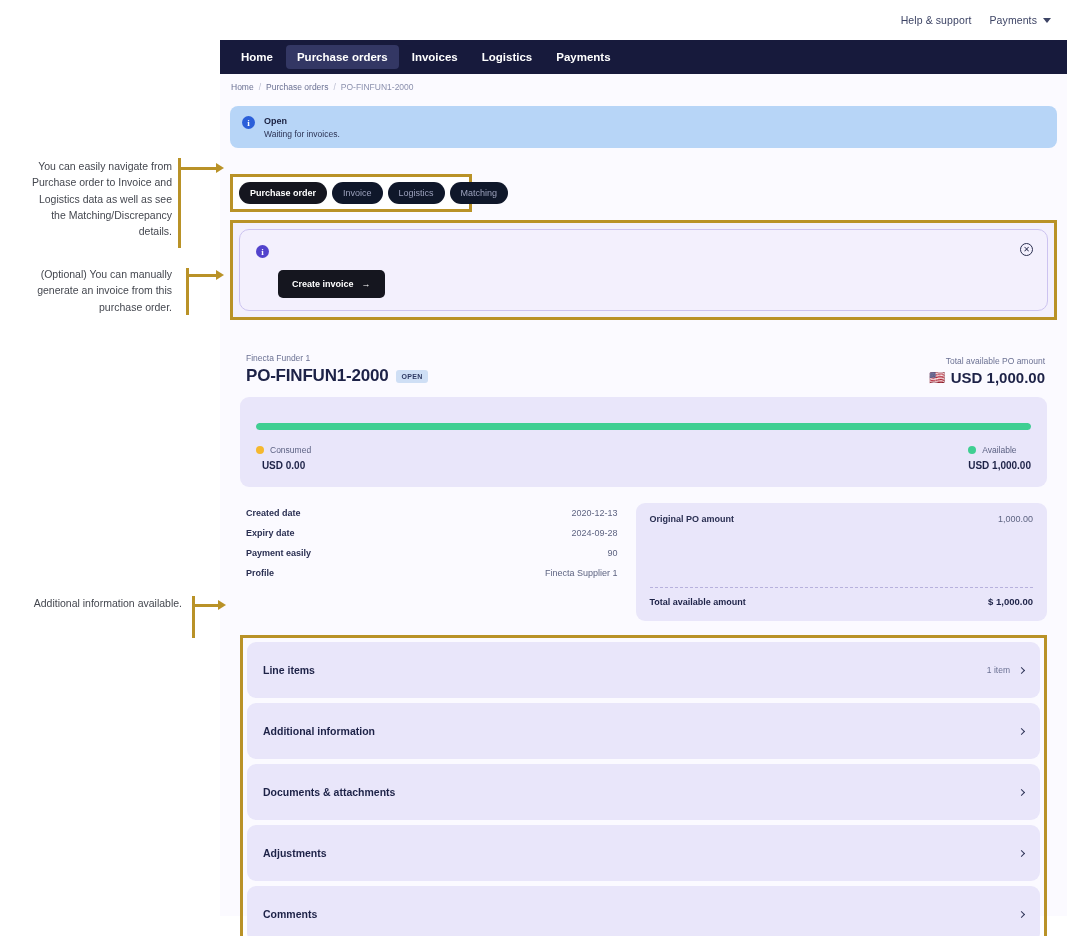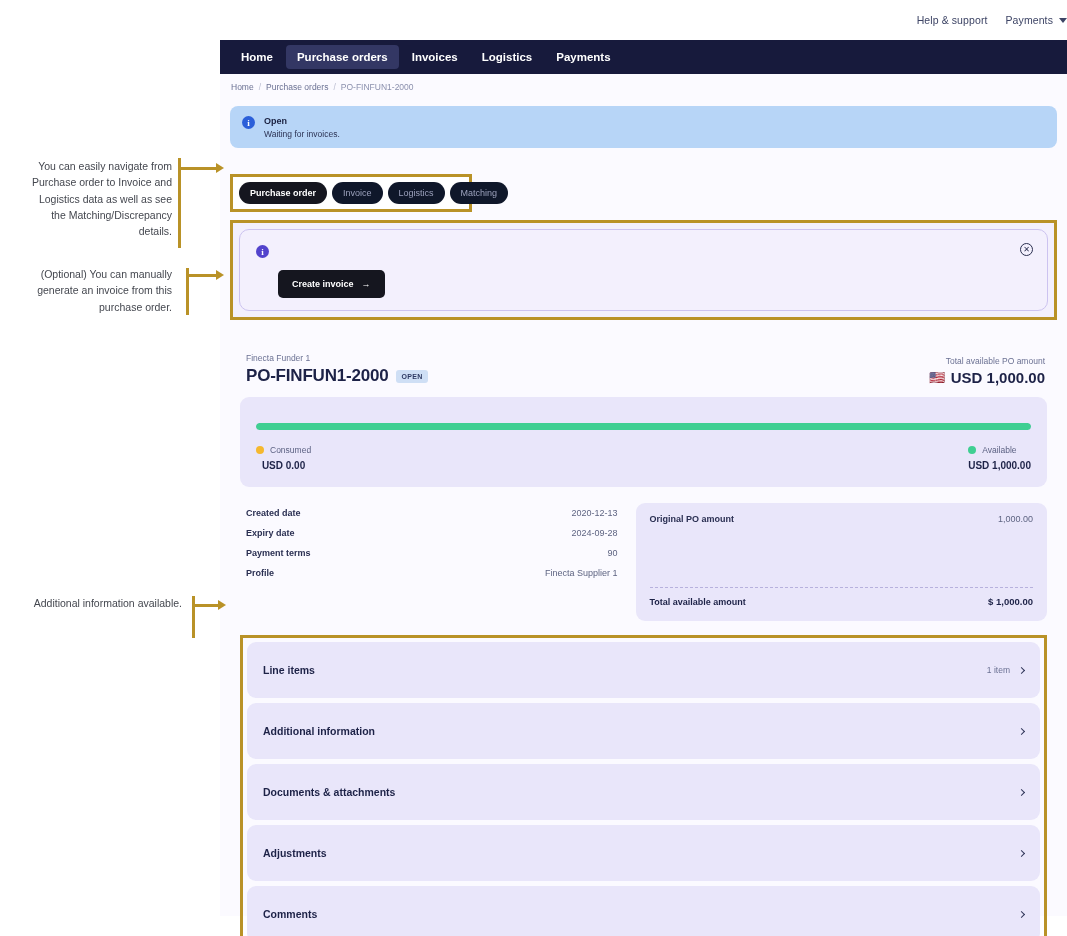--- a/index.html
+++ b/index.html
@@ -23,20 +23,21 @@
     background: #fbfaff;
   }
 
   
   .topbar {
     height: 40px;
     background: #ffffff;
     display: flex;
     align-items: center;
     justify-content: flex-end;
+    padding-right: 16px;
     gap: 18px;
   }
   .topbar-link {
     font-size: 10.5px;
     color: #3d4465;
     letter-spacing: .1px;
     cursor: pointer;
   }
   .profile-wrap { display: flex; align-items: center; gap: 6px; cursor: pointer; }
   .chev-down {
@@ -423,21 +424,21 @@
       <div class="detail-col">
         <div class="detail-row">
           <span class="d-label">Created date</span>
           <span class="d-value">2020-12-13</span>
         </div>
         <div class="detail-row">
           <span class="d-label">Expiry date</span>
           <span class="d-value">2024-09-28</span>
         </div>
         <div class="detail-row">
-          <span class="d-label">Payment terms</span>
+          <span class="d-label">Payment easily</span>
           <span class="d-value">90</span>
         </div>
         <div class="detail-row">
           <span class="d-label">Profile</span>
           <span class="d-value">Finecta Supplier 1</span>
         </div>
       </div>
 
       <div class="right-panel">
         <div class="detail-row">

